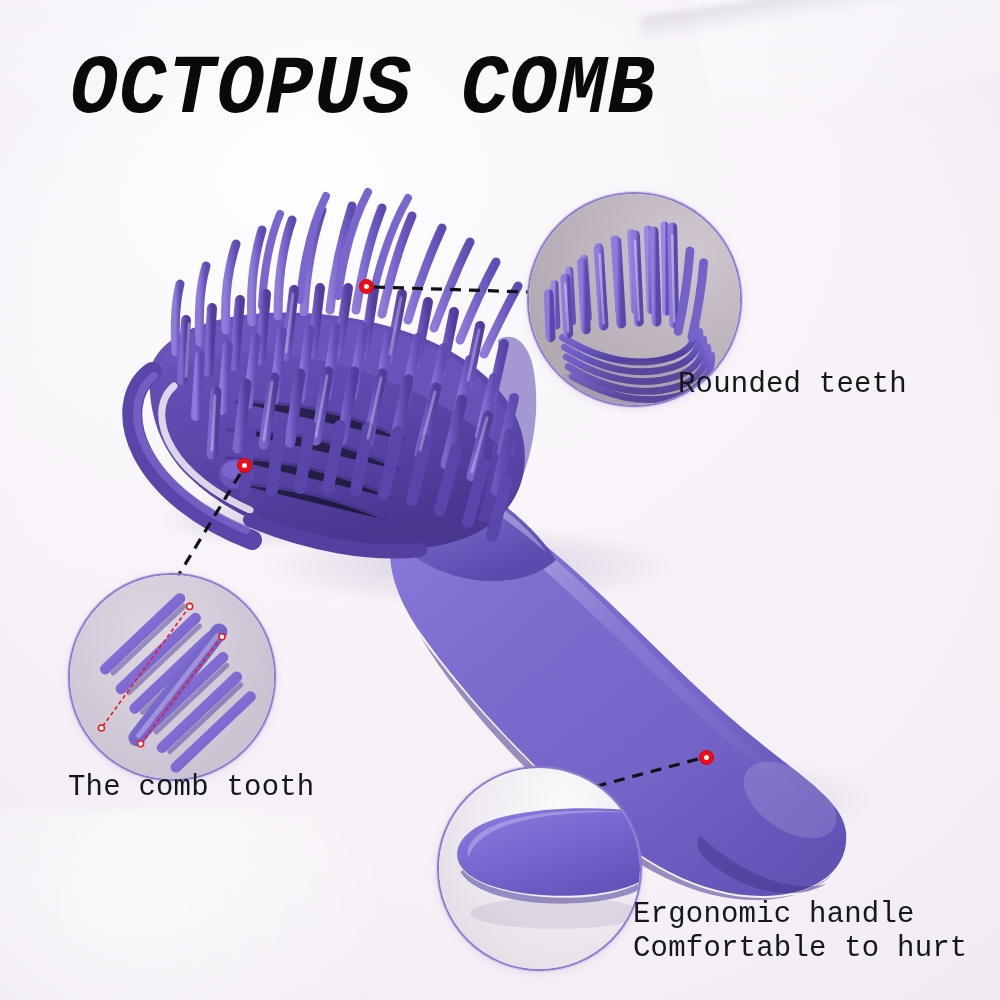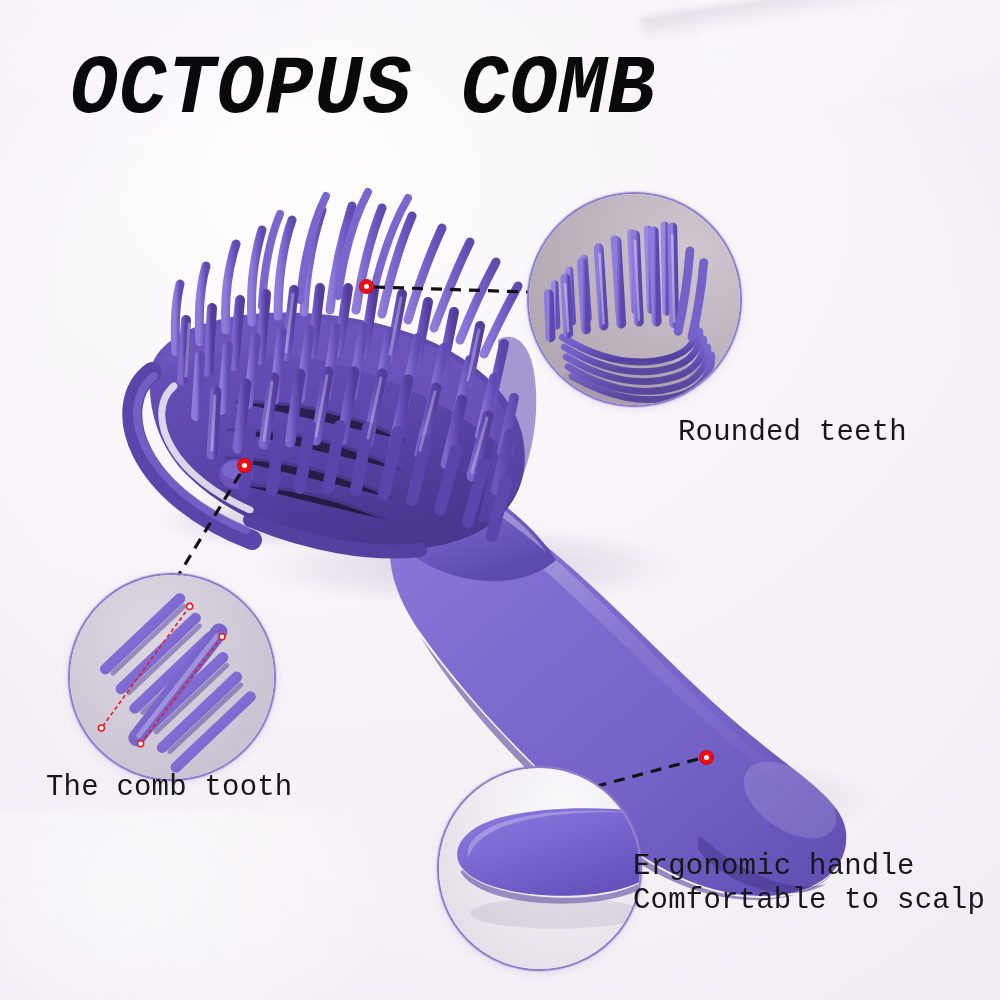--- a/index.html
+++ b/index.html
@@ -151,24 +151,24 @@
     position: absolute;
     color: #17171a;
     font-size: 29px;
     line-height: 1.16;
     letter-spacing: .2px;
     white-space: nowrap;
     font-weight: normal;
   }
   .caption span { display: block; }
   #cap-teeth { left: 636px; top: 368px; text-align: center; }
-  #cap-teeth .l1 { margin-left: 42px; margin-top: 48px; }
-  #cap-spacing { left: 34px; top: 771px; text-align: center; }
+  #cap-teeth .l1 { margin-left: 42px; }
+  #cap-spacing { left: 56px; top: 771px; text-align: center; }
   #cap-spacing .l1 { margin-left: 12px; }
-  #cap-handle { left: 633px; top: 850px; text-align: left; }
+  #cap-handle { left: 633px; top: 898px; text-align: left; }
 </style>
 </head>
 <body>
 
 <div id="stage">
 
   <div class="bg-base"></div>
   <div class="bg-sheen-tl"></div>
   <div class="bg-sheen-tr"></div>
   <div class="bg-sheen-tr2"></div>
@@ -535,16 +535,16 @@
   <div class="caption" id="cap-teeth">
     <span class="l1">Rounded teeth</span>
   </div>
 
   <div class="caption" id="cap-spacing">
     <span class="l1">The comb tooth</span>
   </div>
 
   <div class="caption" id="cap-handle">
     <span class="l1">Ergonomic handle</span>
-    <span class="l2">Comfortable to scalp</span>
+    <span class="l2">Comfortable to hurt</span>
   </div>
 
 </div>
 
 </body></html>

